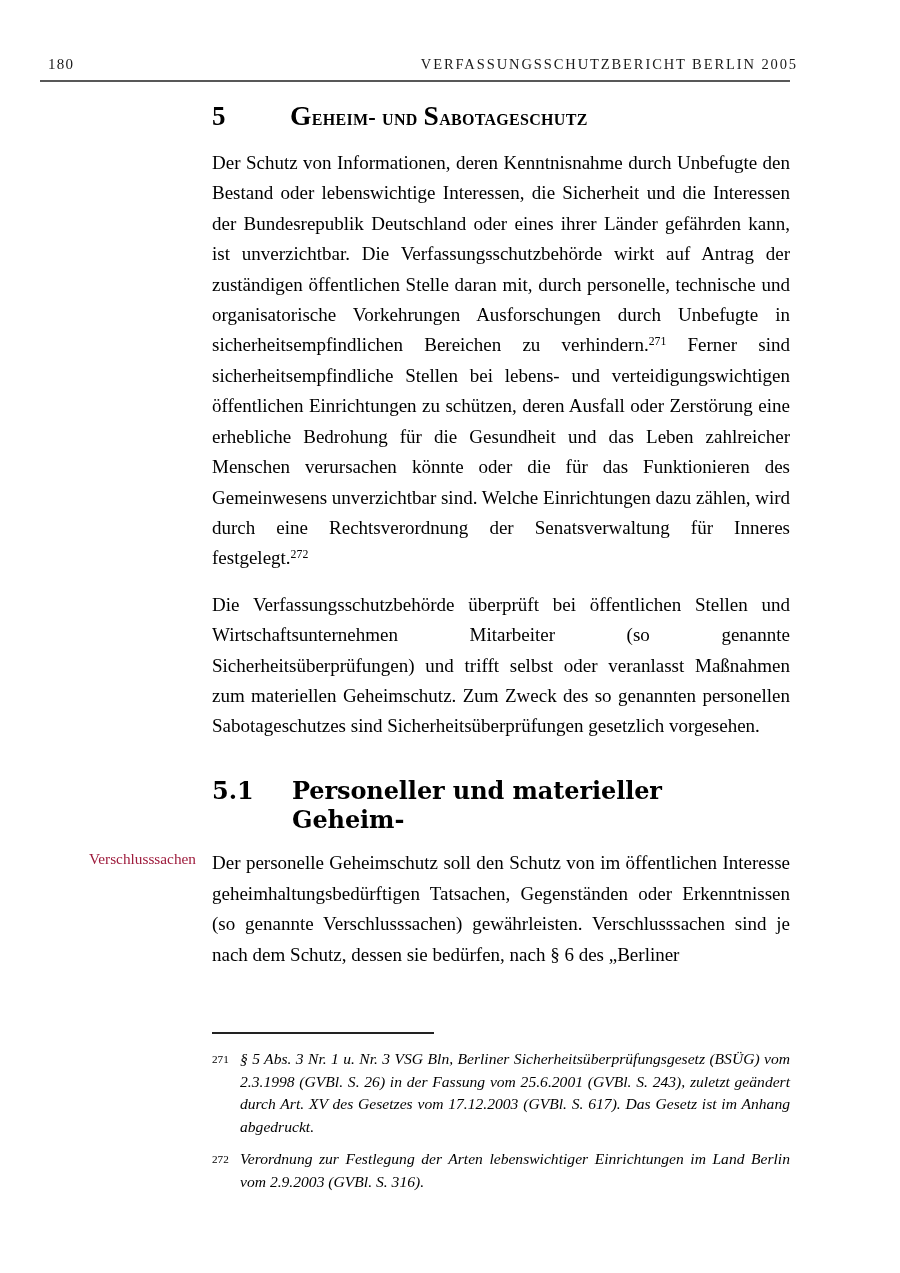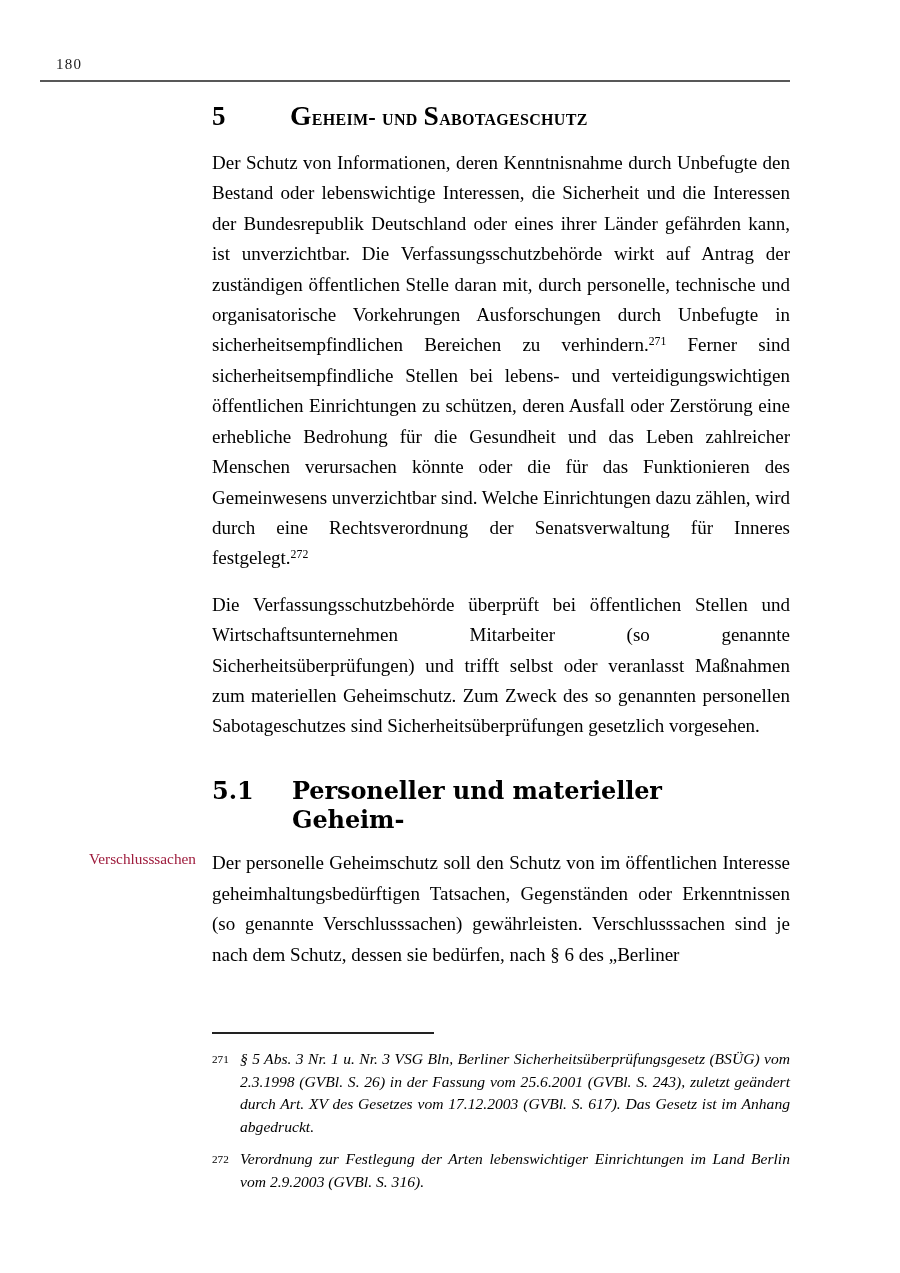--- a/index.html
+++ b/index.html
@@ -19,21 +19,21 @@
   .page {
     position: absolute;
     inset: 0;
     width: 900px;
     height: 1273px;
   }
 
   
   .running-head {
     position: absolute;
-    left: 56px;
+    left: 48px;
     top: 56px;
     width: 750px;
     height: 24px;
     display: flex;
     align-items: baseline;
     justify-content: space-between;
   }
   .folio {
     font-family: "Liberation Serif", "DejaVu Serif", serif;
     font-size: 15px;
@@ -177,20 +177,21 @@
     font-style: italic;
   }
 </style>
 </head>
 <body>
 
 <div class="page">
 
   <div class="running-head">
     <span class="folio">180</span>
+    <span class="head-title">VERFASSUNGSSCHUTZBERICHT BERLIN 2005</span>
   </div>
   <div class="head-rule"></div>
 
 
 
   <div class="marginnote" style="top:849px;">
     <div>Verschlusssachen</div>
   </div>
 
   <div class="textblock">

